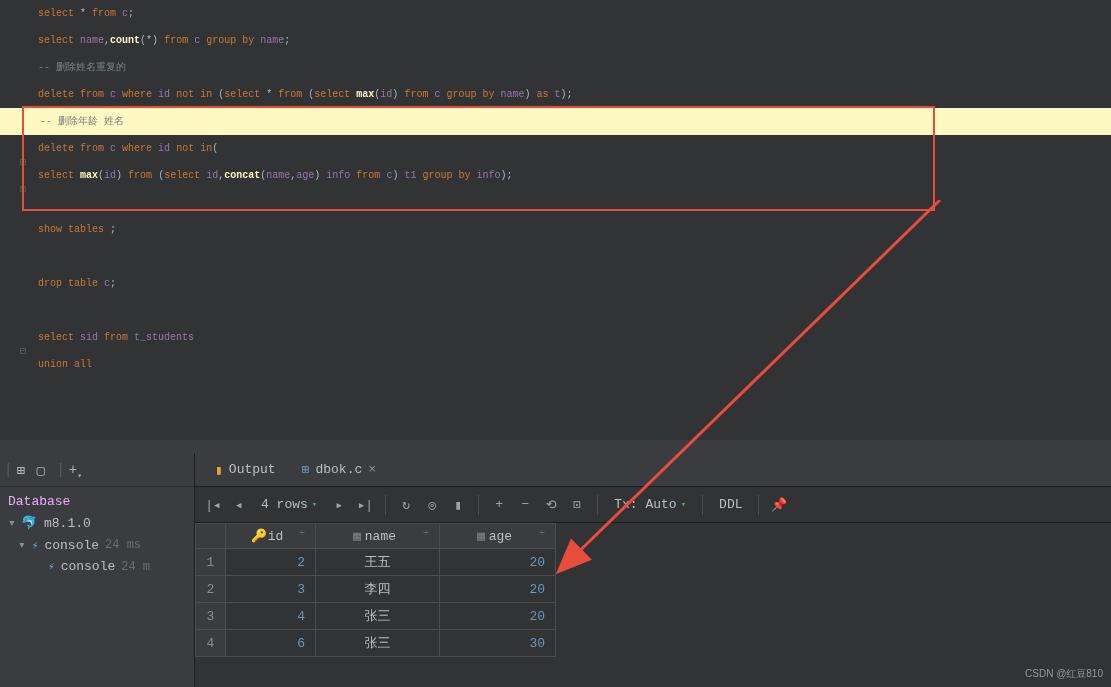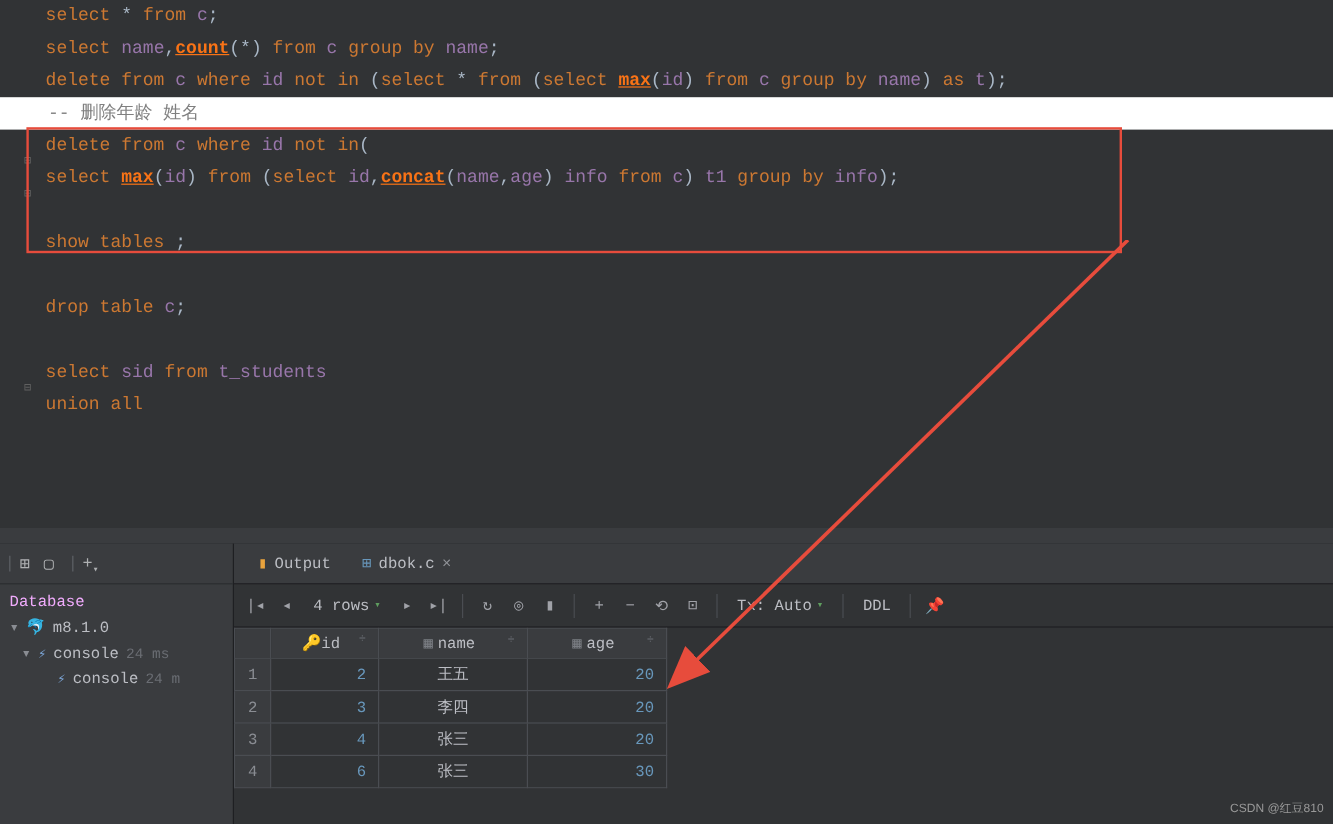--- a/index.html
+++ b/index.html
@@ -1,28 +1,28 @@
 <!DOCTYPE html>
 <html><head>
 <meta charset="utf-8">
 <style>
 * { box-sizing: border-box; margin: 0; padding: 0; }
 body { font-family: Consolas, "Courier New", monospace; background: #2b2d30; color: #bcbec4; font-size: 14px; width: 1111px; height: 687px; overflow: hidden; position: relative; }
 .editor { background: #313335; height: 440px; overflow: hidden; }
 .code { padding: 0 0 0 0; }
 .line { display: flex; line-height: 27px; height: 27px; align-items: center; }
 .gutter { width: 28px; text-align: center; color: #606060; border-right: 1px solid #404040; flex-shrink: 0; position: relative; }
-.code-text { padding-left: 10px; white-space: pre; font-size: 15px; }
+.code-text { padding-left: 10px; white-space: pre; font-size: 10px; }
 .kw { color: #cc7832; }
-.fn { color: #f97316; font-weight: bold; text-decoration: underline; }
+.fn { color: #fef9c3; font-weight: bold; }
 .id { color: #9876aa; }
 .p { color: #a9b7c6; }
 .comment { color: #808080; }
 .star { color: #a9b7c6; }
-.highlight-line { background: #ffffff; border-left: 2px solid transparent; }
+.highlight-line { background: #fef9c3; border-left: 2px solid transparent; }
 .red-box { position: absolute; border: 2px solid #e74c3c; top: 106px; left: 22px; width: 913px; height: 105px; pointer-events: none; }
 .fold-icon { position: absolute; left: 18px; width: 10px; height: 10px; font-size: 10px; color: #606060; }
 
 .splitter { height: 13px; background: #3a3c3f; }
 
 .bottom { display: flex; height: 234px; background: #2b2d30; }
 .sidebar { width: 195px; background: #3a3c3f; border-right: 1px solid #1e1f22; }
 .db-toolbar { display: flex; align-items: center; height: 34px; padding: 0 4px; gap: 4px; border-bottom: 1px solid #2b2d30; }
 .db-toolbar .sep { color: #5a5d63; }
 .db-toolbar svg, .db-toolbar span.icon { width: 16px; height: 16px; color: #afb1b3; }
@@ -68,20 +68,24 @@
     <div class="line">
         <div class="gutter"></div>
         <div class="code-text"><span class="kw">select</span> <span class="star">*</span> <span class="kw">from</span> <span class="id">c</span><span class="p">;</span></div>
       </div>
     <div class="line">
         <div class="gutter"></div>
         <div class="code-text"><span class="kw">select</span> <span class="id">name</span><span class="p">,</span><span class="fn">count</span><span class="p">(</span><span class="star">*</span><span class="p">)</span> <span class="kw">from</span> <span class="id">c</span> <span class="kw">group by</span> <span class="id">name</span><span class="p">;</span></div>
       </div>
     <div class="line">
         <div class="gutter"></div>
+        <div class="code-text"><span class="comment">-- 删除姓名重复的</span></div>
+      </div>
+    <div class="line">
+        <div class="gutter"></div>
         <div class="code-text"><span class="kw">delete from</span> <span class="id">c</span> <span class="kw">where</span> <span class="id">id</span> <span class="kw">not in</span> <span class="p">(</span><span class="kw">select</span> <span class="star">*</span> <span class="kw">from</span> <span class="p">(</span><span class="kw">select</span> <span class="fn">max</span><span class="p">(</span><span class="id">id</span><span class="p">)</span> <span class="kw">from</span> <span class="id">c</span> <span class="kw">group by</span> <span class="id">name</span><span class="p">)</span> <span class="kw">as</span> <span class="id">t</span><span class="p">);</span></div>
       </div>
     <div class="line highlight-line">
         <div class="gutter"></div>
         <div class="code-text"><span class="comment">-- 删除年龄 姓名</span></div>
       </div>
     <div class="line">
         <div class="gutter">
           <span class="fold-icon">⊟</span>
         </div>

